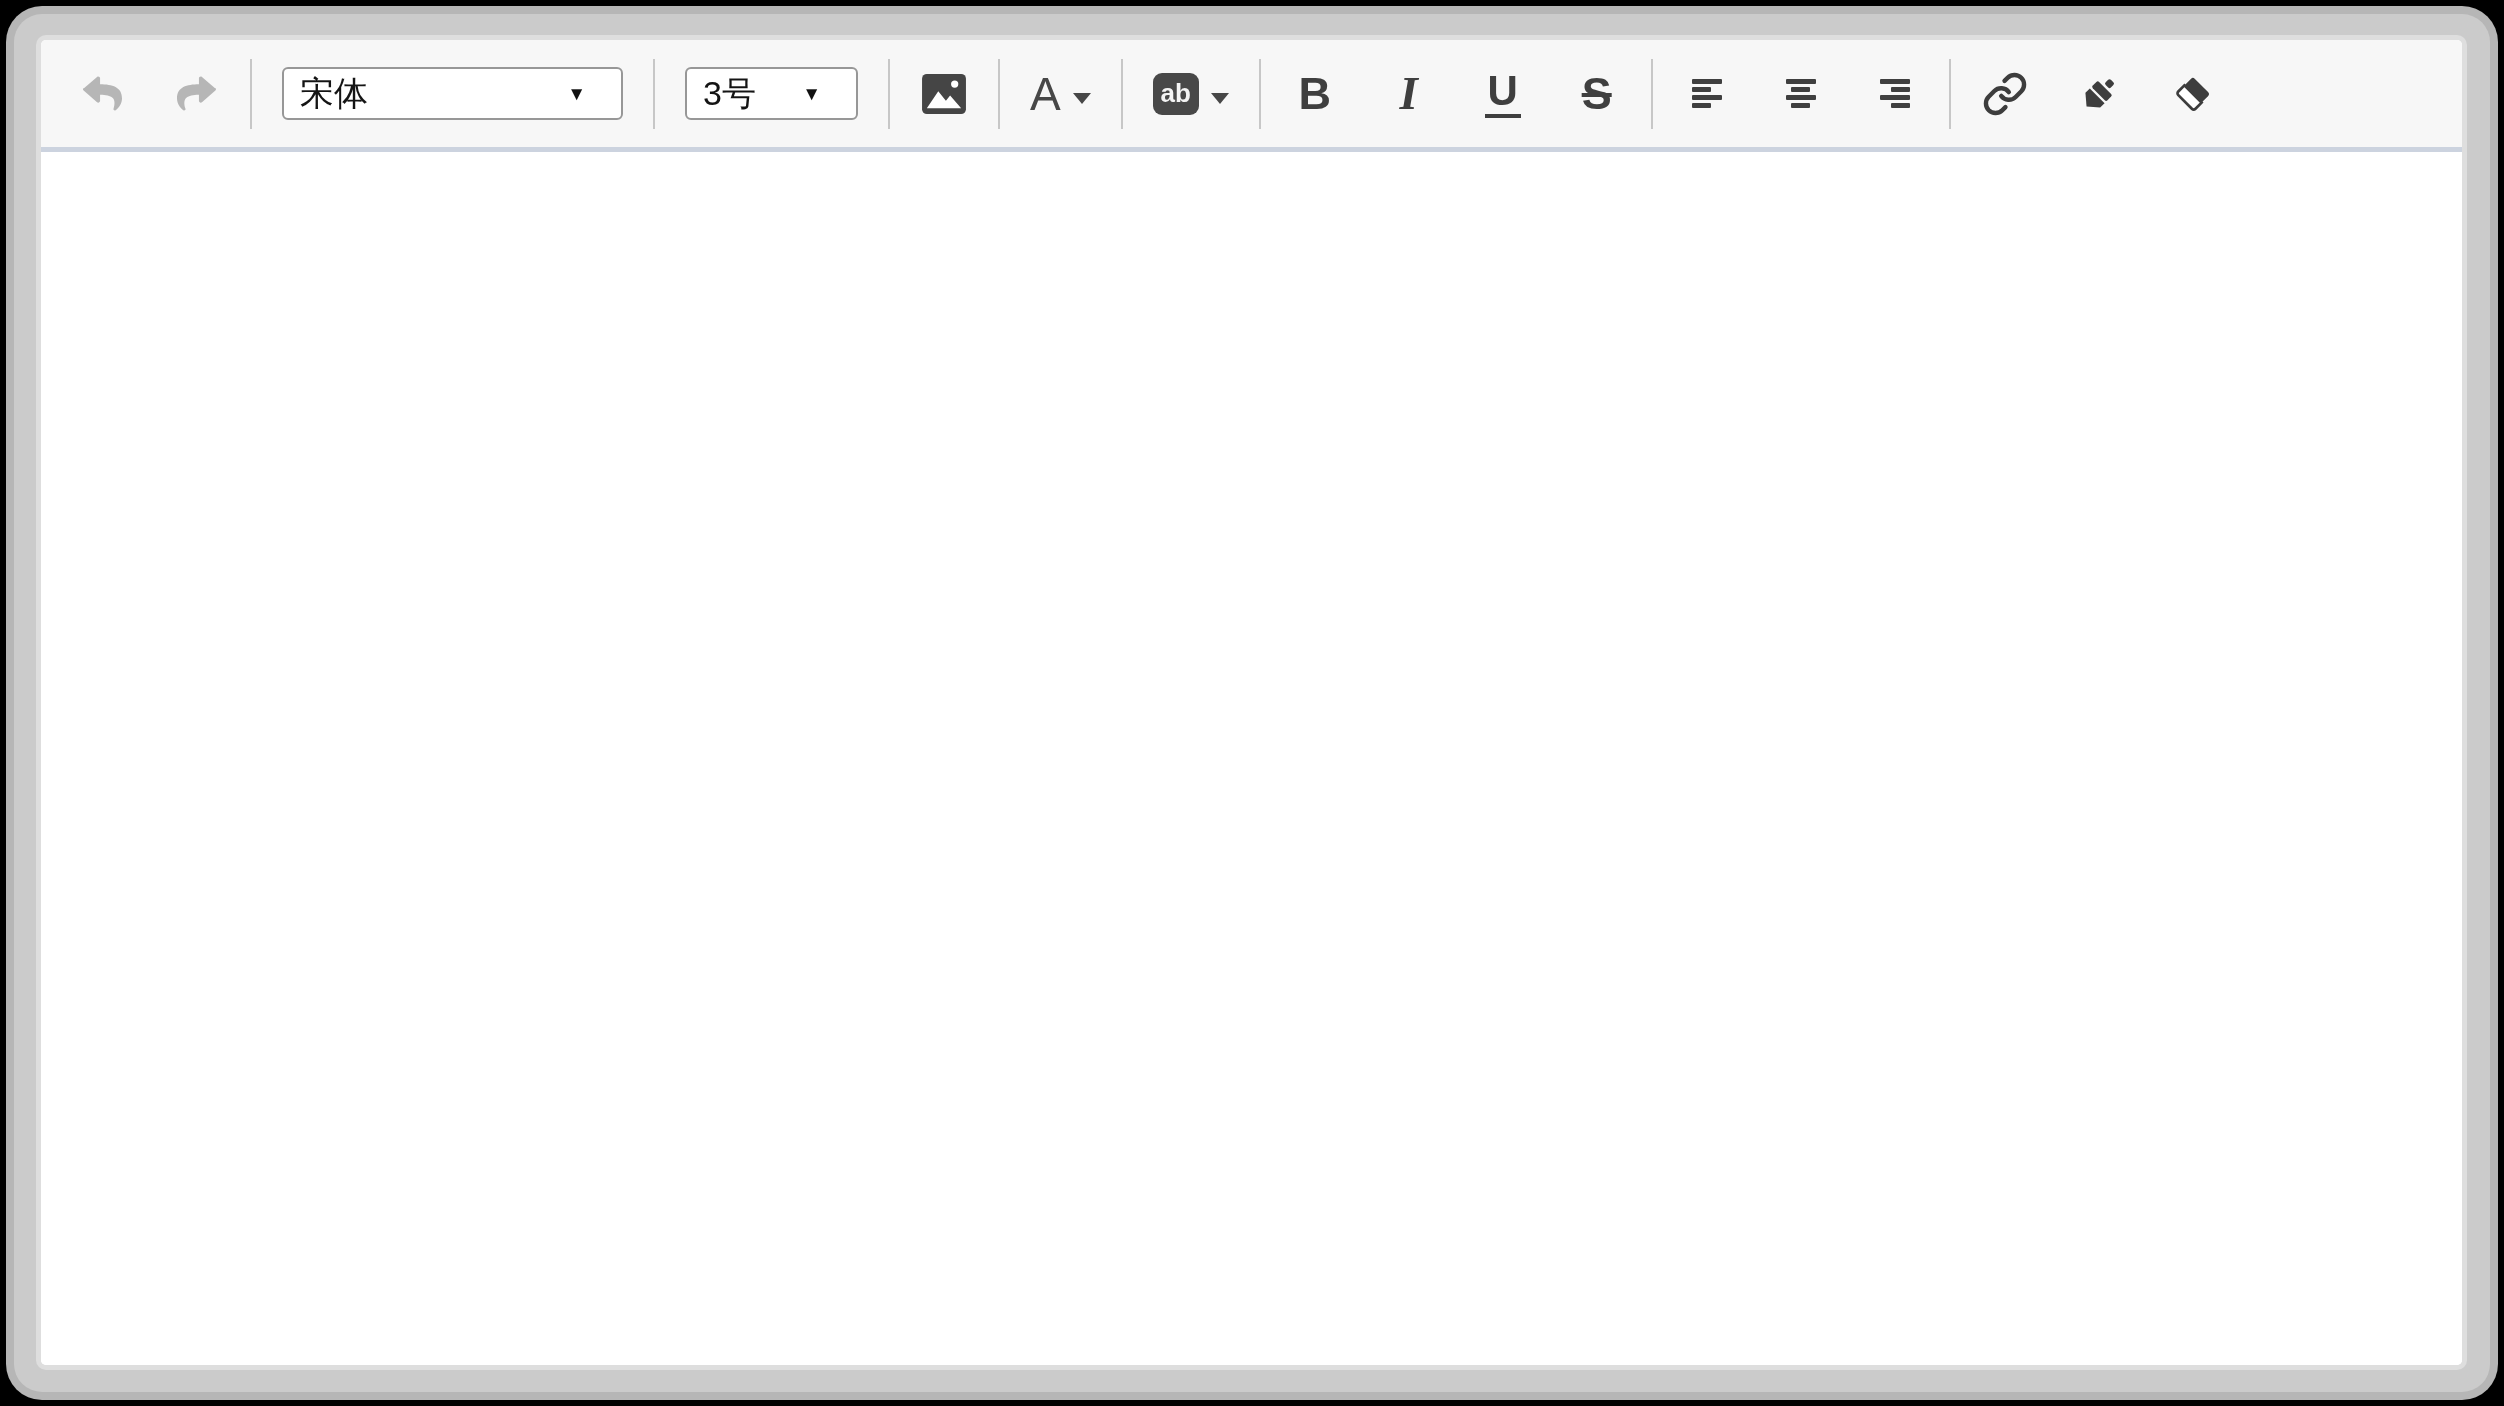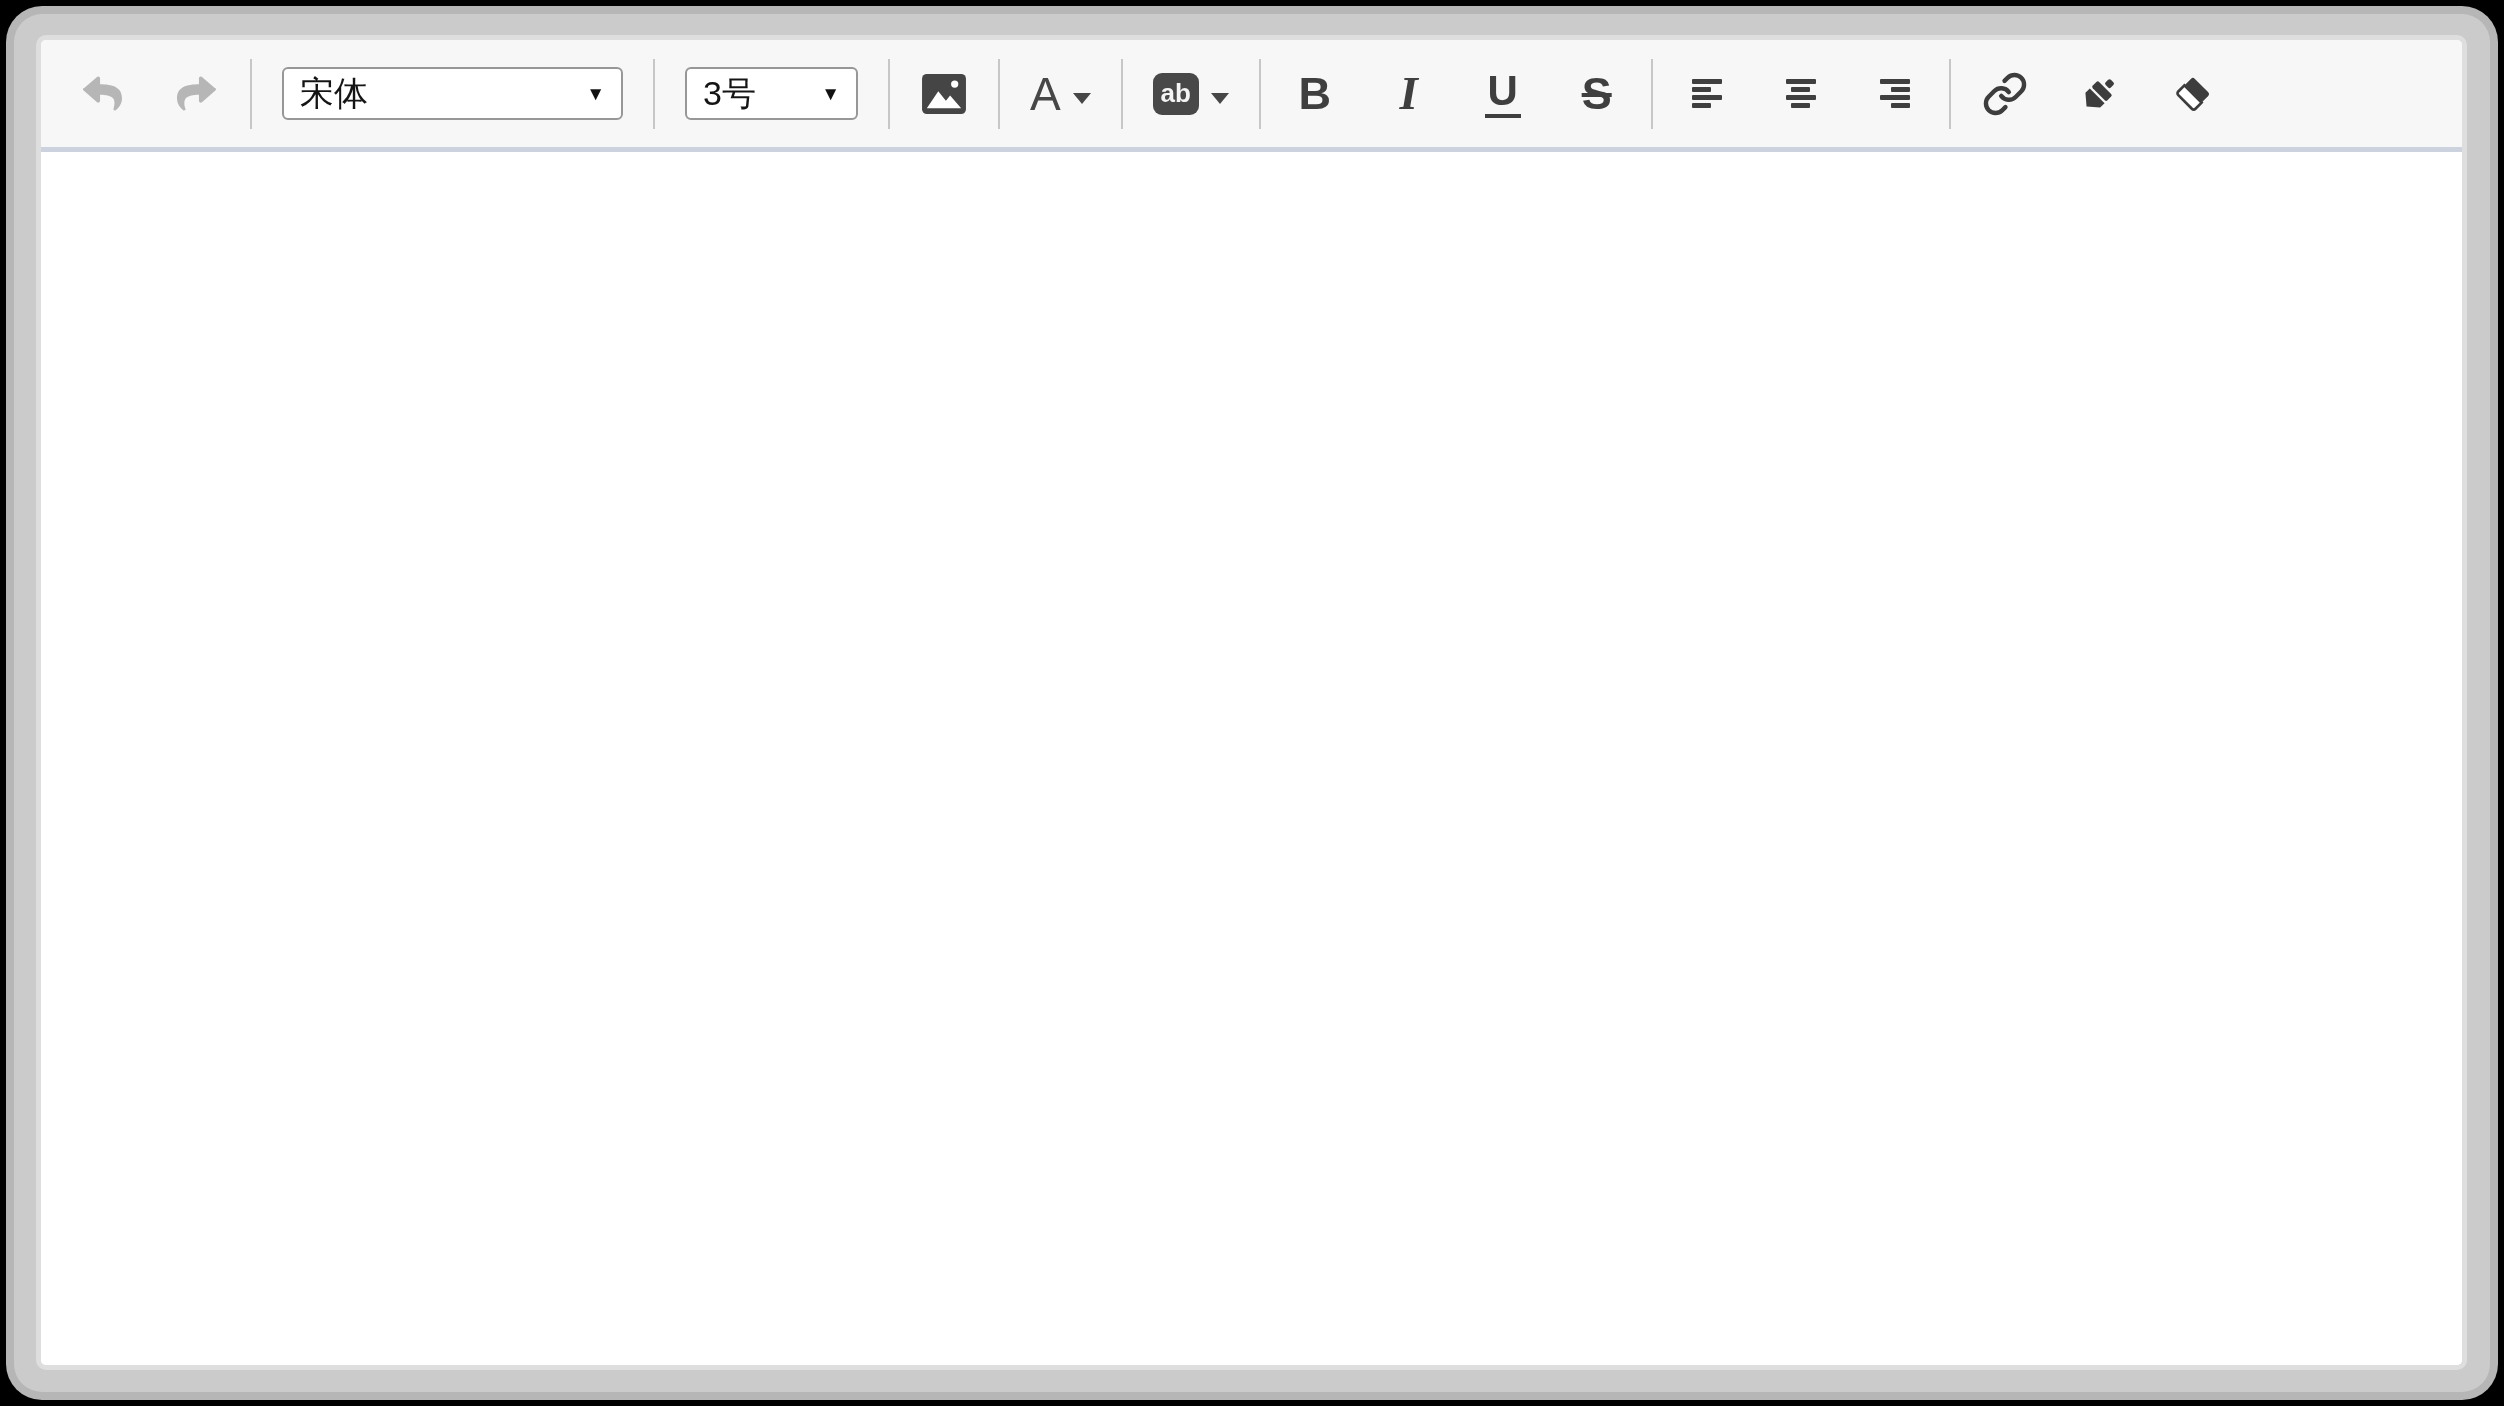--- a/index.html
+++ b/index.html
@@ -18,21 +18,21 @@
   
   .toolbar { height:112px; background:#f7f7f7; border-bottom:5px solid #ccd3df;
              display:flex; align-items:center; padding-left:14px; }
   .tb-btn  { height:64px; min-width:48px; margin:0 23px; display:flex;
              align-items:center; justify-content:center; cursor:pointer; flex:0 0 auto; }
   .tb-sep  { width:2px; height:70px; background:#c7c7c7; margin:0 7px; flex:0 0 auto; }
 
   
   .tb-select { height:53px; background:#fff; border:2px solid #979797; border-radius:6px;
                display:flex; align-items:center; justify-content:space-between;
-               padding:0 16px 0 16px; margin:0 23px; font-size:34px; color:#141414; flex:0 0 auto; }
+               padding:0 35px 0 16px; margin:0 23px; font-size:34px; color:#141414; flex:0 0 auto; }
   .sel-font { width:341px; }
   .sel-size { width:173px; }
   .sel-caret { font-size:19px; color:#111; line-height:1; }
 
   
   .ltr { font-size:45px; color:#3f3f3f; line-height:1; }
   .ltr-b { font-weight:700; }
   .ltr-i { font-family:"Liberation Serif", serif; font-style:italic; font-weight:700; font-size:47px; }
   .u-wrap { border-bottom:4px solid #3f3f3f; padding:0 3px 2px; }
   .ltr-u { font-weight:700; font-size:42px; }

